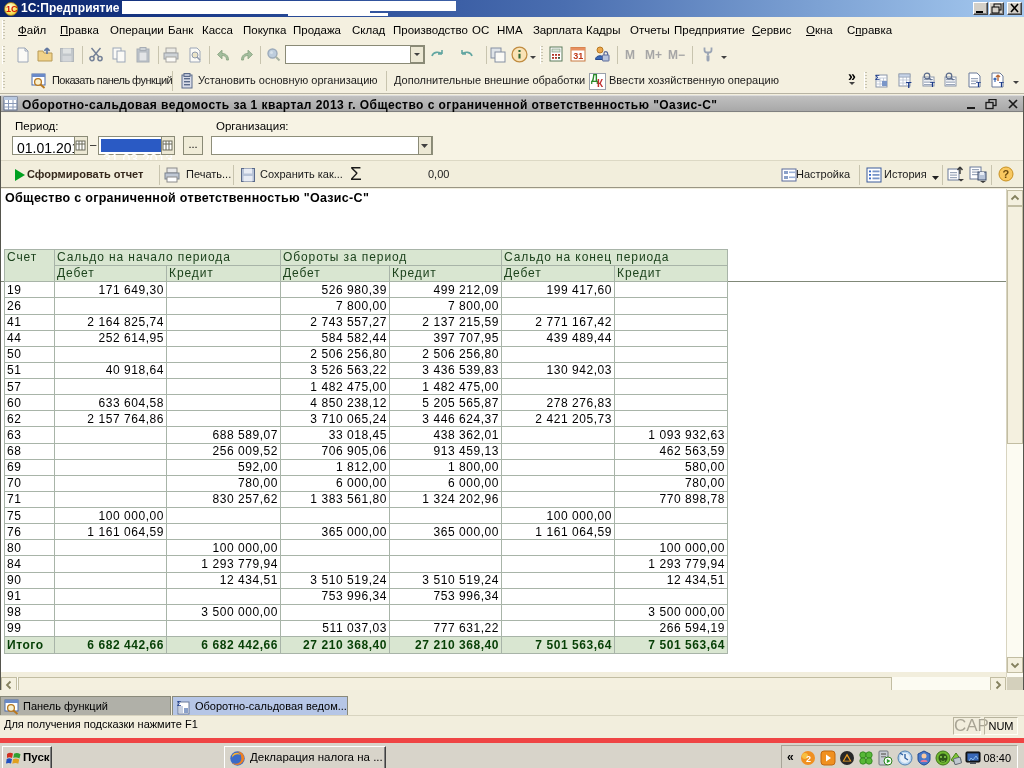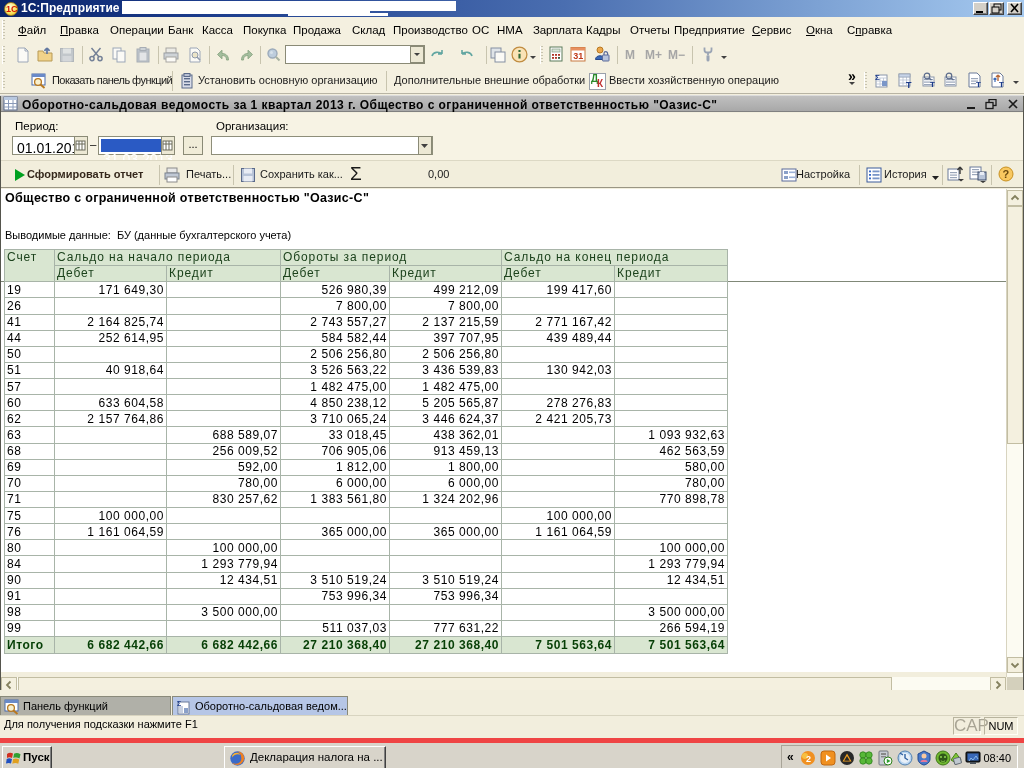--- a/index.html
+++ b/index.html
@@ -432,21 +432,20 @@
     </svg>
   <div class="tsep" style="left:991px; top:4px; height:20px;"></div>
   <svg class="ticon16" style="left:998px; top:5px;" viewBox="0 0 16 16">
       <circle cx="8" cy="8" r="7" fill="#f8c860" stroke="#c89020"></circle>
       <text x="4.5" y="12" font-size="11" font-weight="bold" fill="#6a4a10">?</text>
     </svg>
 </div>
 
 <div id="report">
   <div id="rt1">Общество с ограниченной ответственностью "Оазис-С"</div>
-  <div id="rt3">Выводимые данные:&nbsp; БУ (данные бухгалтерского учета)</div>
   <div id="freeze"></div>
   <table id="tbl">
     <colgroup>
         <col style="width:50px">
         <col style="width:112px">
         <col style="width:114px">
         <col style="width:109px">
         <col style="width:112px">
         <col style="width:113px">
         <col style="width:113px">

